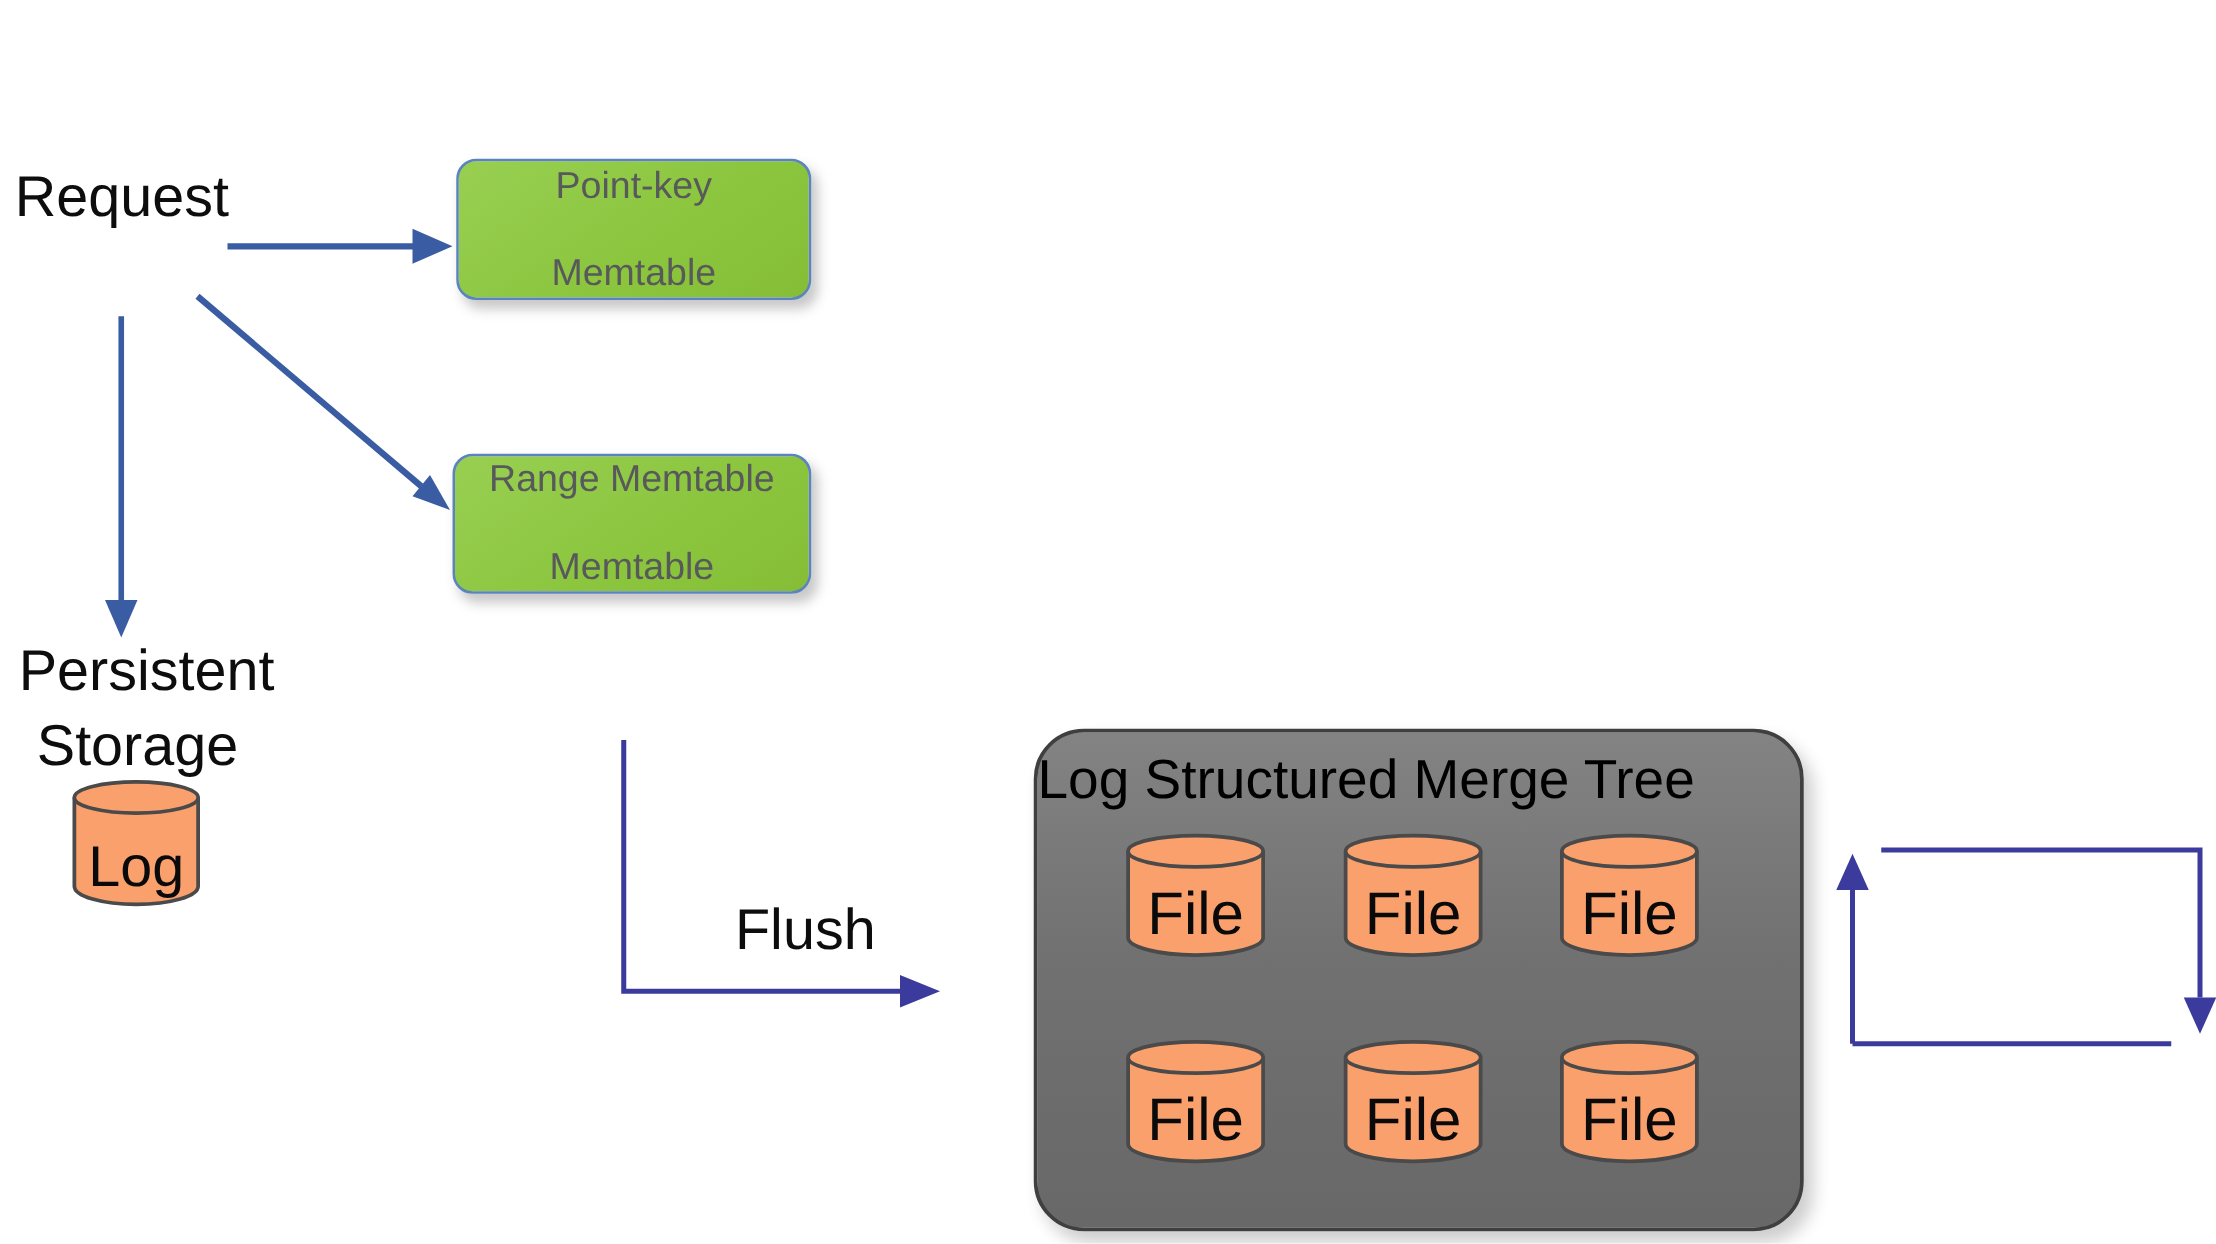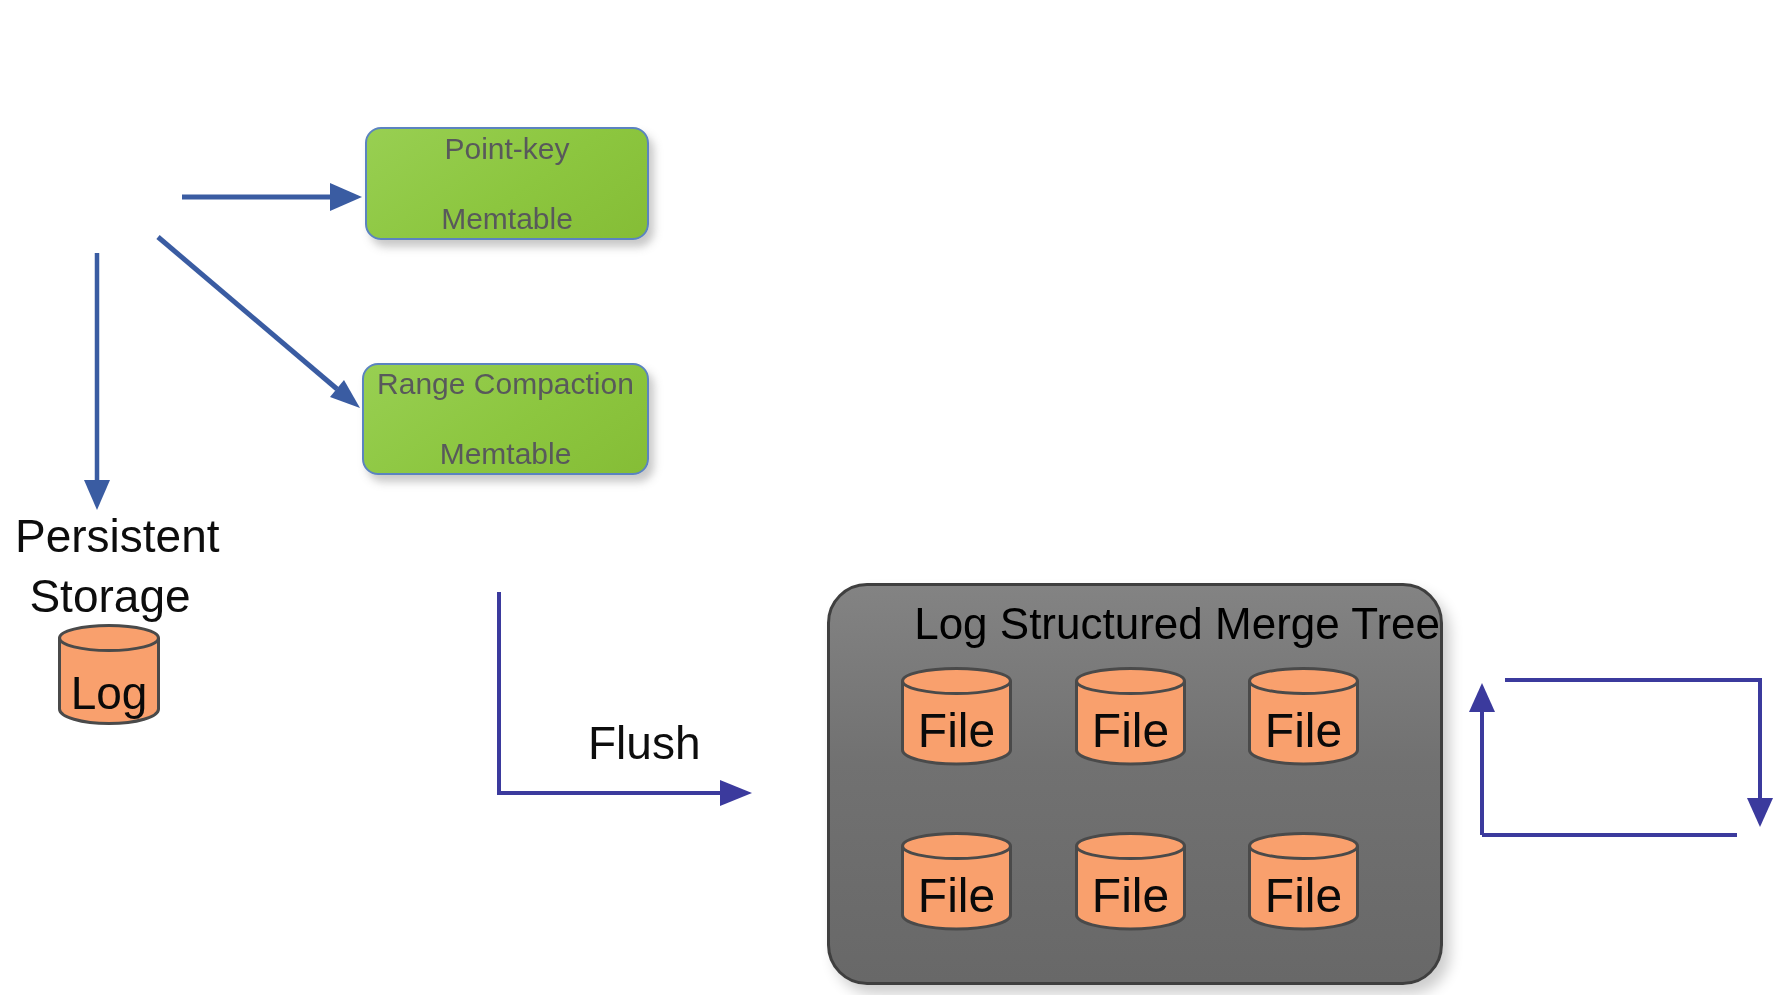--- a/index.html
+++ b/index.html
@@ -23,52 +23,53 @@
     position:absolute;
     left:827px;top:583px;width:616px;height:402px;
     background:linear-gradient(180deg,#838383 0%,#717171 45%,#686868 100%);
     border:3px solid #3f3f3f;
     border-radius:40px;
     box-shadow:7px 9px 14px rgba(0,0,0,0.20);
     box-sizing:border-box;
   }
   .lsm-title{
     position:absolute;left:0;right:0;top:13px;
-    text-align:right;font-size:44px;color:#000000;white-space:nowrap;
+    text-align:left;font-size:44px;color:#000000;white-space:nowrap;
   }
 
   .cyl{position:absolute;}
   .cyl text{font-family:"Liberation Sans","DejaVu Sans",sans-serif;fill:#0a0a0a;}
 
   svg.overlay{position:absolute;left:0;top:0;width:1773px;height:995px;pointer-events:none;}
 </style>
 </head>
 <body>
 
 <div id="stage">
 
 
   <div class="big-label center" style="left:0px;top:123px;width:195px;line-height:68px;">
+    <span style="display:block;">Request</span>
   </div>
 
   <div class="big-label center" style="left:15px;top:506px;width:190px;line-height:60px;">
     <span style="display:block;">Persistent</span>
     <span style="display:block;">Storage</span>
   </div>
 
   <div class="big-label" style="left:588px;top:716px;">Flush</div>
 
 
   <div class="memtable-box" style="left:365px;top:127px;width:280px;height:109px;">
     <span>Point-key</span>
     <span>Memtable</span>
   </div>
 
   <div class="memtable-box" style="left:362px;top:363px;width:283px;height:108px;">
-    <span>Range Compaction</span>
+    <span>Range Memtable</span>
     <span>Memtable</span>
   </div>
 
   <svg class="cyl" style="left:57px;top:623px;" width="104" height="116" viewBox="0 0 104 116">
     <path d="M2.5,15 V86 a49.5,14.5 0 0 0 99,0 V15" fill="#f9a06d" stroke="#4a4a4a" stroke-width="3"></path>
     <ellipse cx="52" cy="15" rx="49.5" ry="12.5" fill="#f9a06d" stroke="#4a4a4a" stroke-width="3"></ellipse>
     <text x="52" y="86" text-anchor="middle" font-size="46">Log</text>
   </svg>
 
   <div class="lsm-box">

